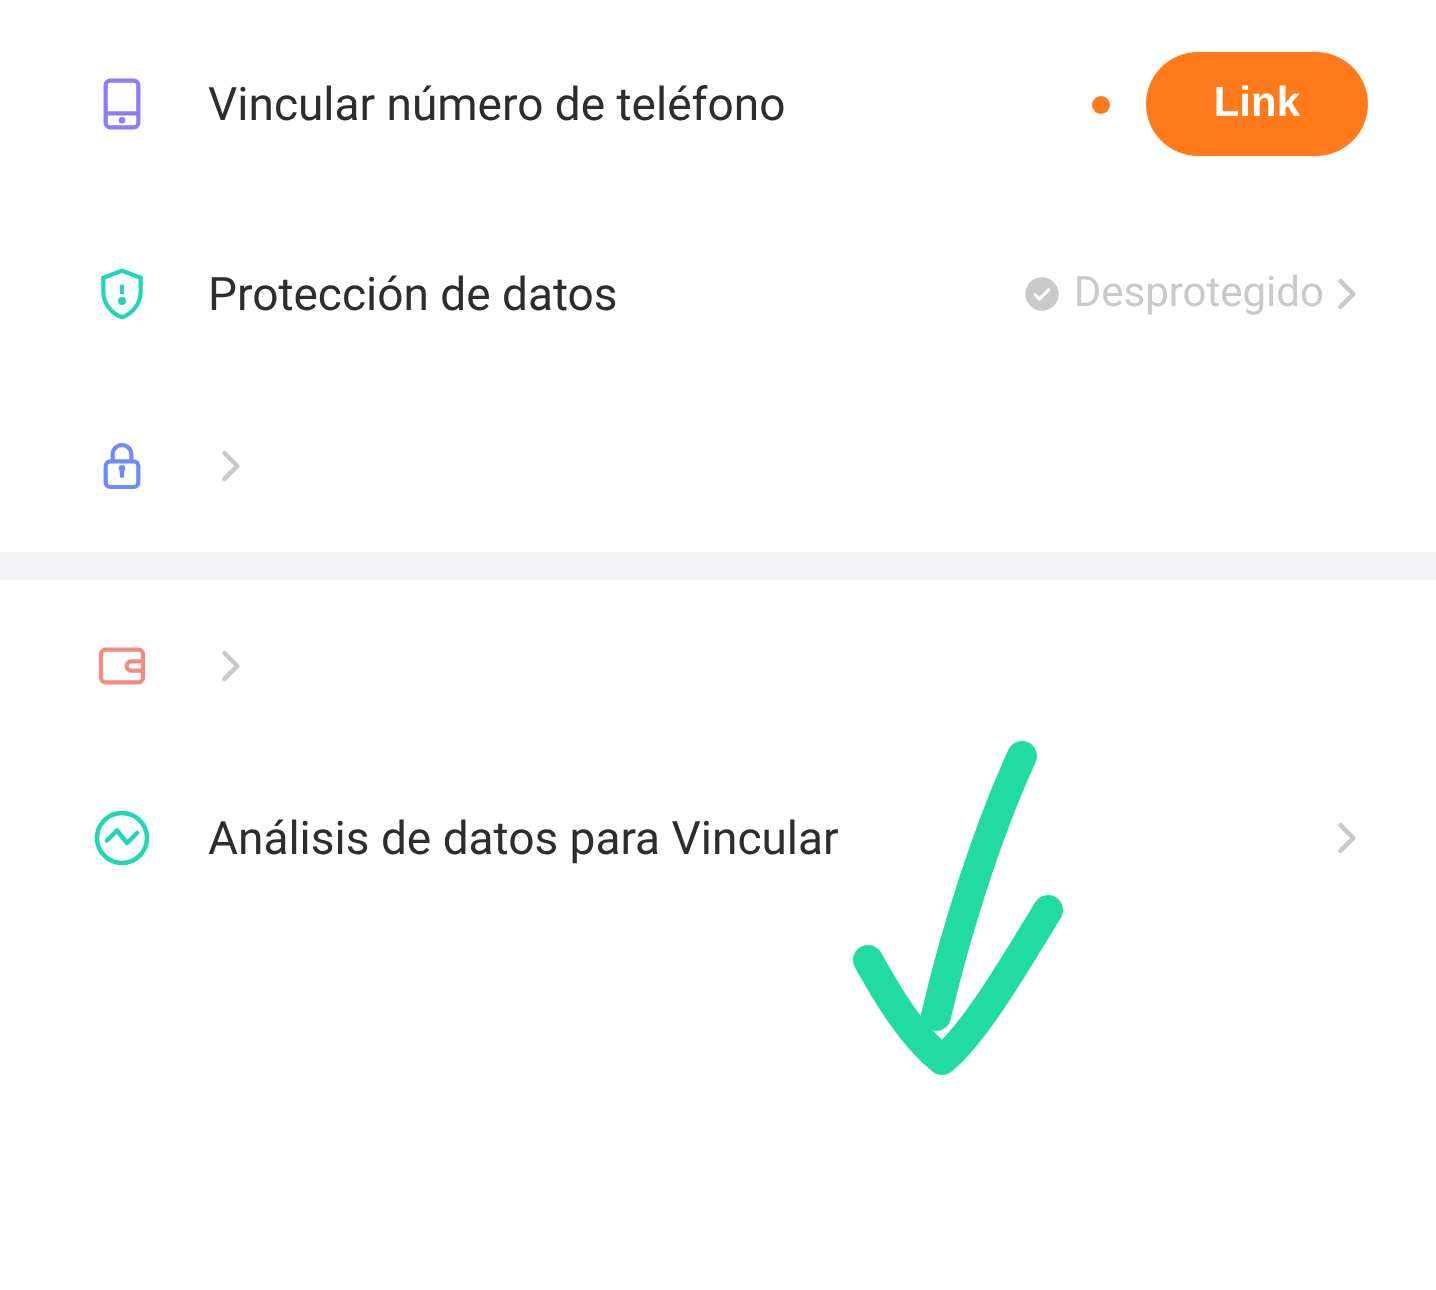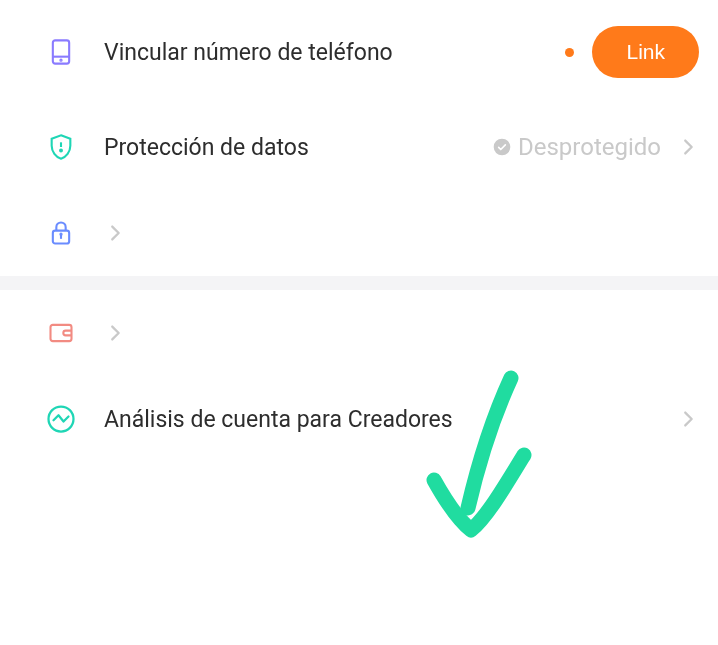--- a/index.html
+++ b/index.html
@@ -7,21 +7,21 @@
       font-family: -apple-system, BlinkMacSystemFont, "Segoe UI", Roboto, Helvetica, Arial, sans-serif;
       background: #fff;
       width: 718px;
       height: 645px;
       color: #2d2d2d;
       position: relative;
     }
     .row {
       display: flex;
       align-items: center;
-      padding: 26px 19px 26px 44px;
+      padding: 26px 34px 26px 44px;
       background: #fff;
       cursor: pointer;
     }
     .icon-slot {
       width: 34px;
       height: 34px;
       flex: 0 0 34px;
       display: flex;
       align-items: center;
       justify-content: center;
@@ -53,31 +53,31 @@
       background: #ff7a1a;
       margin-right: 18px;
     }
     .link-btn {
       background: #ff7a1a;
       color: #fff;
       border: none;
       border-radius: 999px;
       padding: 14px 34px;
       font-size: 21px;
-      font-weight: 400;
+      font-weight: 700;
       cursor: pointer;
       text-align: center;
     }
     .status-wrap {
       display: flex;
       align-items: center;
       gap: 6px;
-      margin-right: 16px;
+      margin-right: 0;
       color: #c9c9c9;
-      font-size: 24px;
+      font-size: 21px;
     }
     .status-icon {
       width: 20px;
       height: 20px;
       display: inline-flex;
     }
     .arrow-annotation {
       position: absolute;
       left: 416px;
       top: 370px;
@@ -157,21 +157,21 @@
   </span>
 </div>
 
 <div class="row">
   <span class="icon-slot">
     <svg viewBox="0 0 24 24" width="30" height="30" fill="none" stroke="#1fd6b5" stroke-width="1.8">
       <circle cx="12" cy="12" r="10"></circle>
       <polyline points="6 13 10 9 14 14 18 10" stroke-linecap="round" stroke-linejoin="round"></polyline>
     </svg>
   </span>
-  <span class="label">Análisis de cuenta para Creadores</span>
+  <span class="label">Análisis de datos para Vincular</span>
   <span class="chevron">
     <svg viewBox="0 0 24 24" width="22" height="22" fill="none" stroke="#c9c9c9" stroke-width="2.5" stroke-linecap="round" stroke-linejoin="round">
       <polyline points="9 5 16 12 9 19"></polyline>
     </svg>
   </span>
 </div>
 
 <svg class="arrow-annotation" width="130" height="175" viewBox="0 0 130 175">
   <path d="M95 8 C 78 45, 62 95, 52 138" fill="none" stroke="#20dca0" stroke-width="15" stroke-linecap="round"></path>
   <path d="M18 110 C 28 128, 40 148, 55 160 C 70 148, 88 118, 108 85" fill="none" stroke="#20dca0" stroke-width="15" stroke-linecap="round" stroke-linejoin="round"></path>

